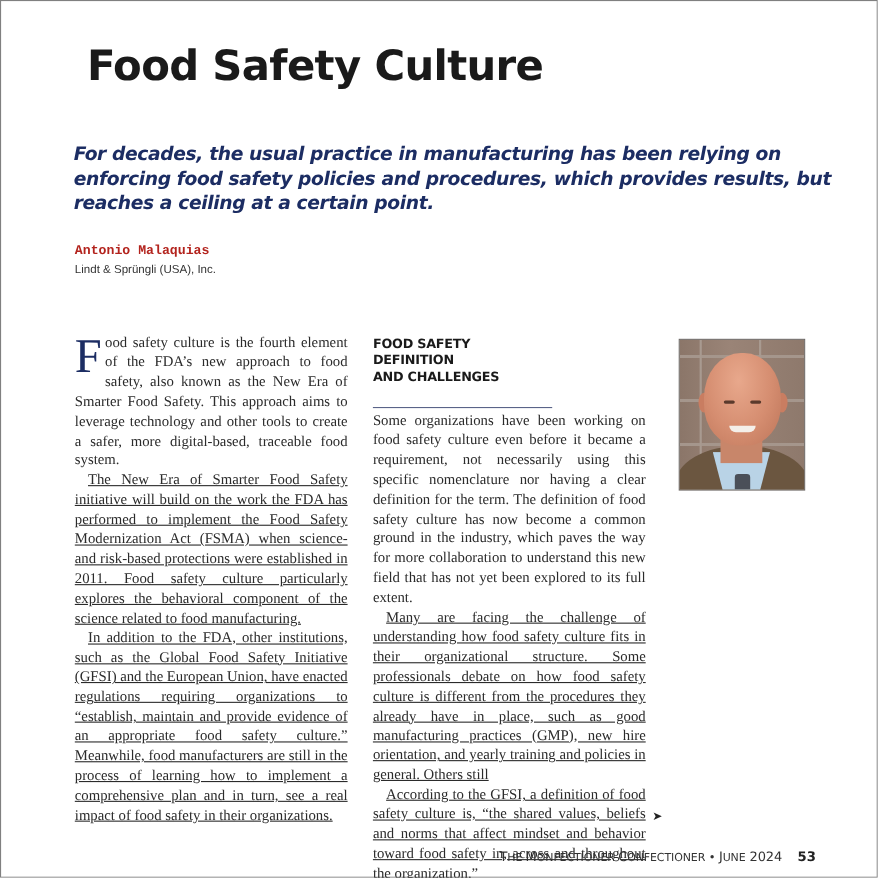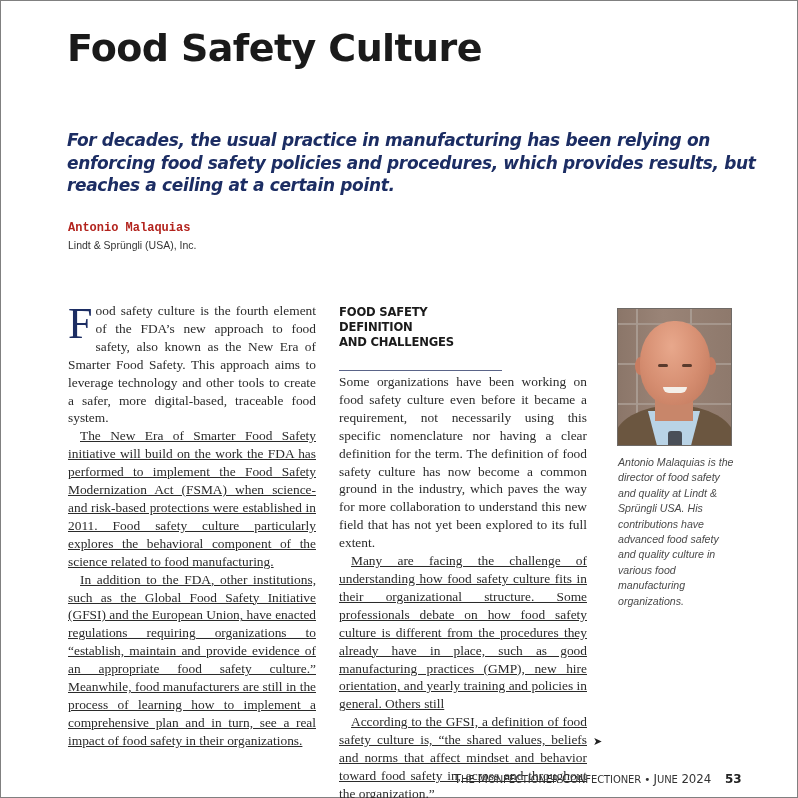--- a/index.html
+++ b/index.html
@@ -5,21 +5,21 @@
   html, body { margin: 0; padding: 0; background: #ffffff; }
   body { width: 798px; height: 798px; position: relative; overflow: hidden; }
   .page {
     position: absolute; left: 0; top: 0; width: 796px; height: 796px;
     border: 1px solid #808080; background: #ffffff;
   }
   .title {
     position: absolute; left: 66px; top: 24px; width: 640px;
     font-family: "DejaVu Sans", sans-serif; font-weight: bold;
     font-size: 38px; line-height: 47px; color: #1a1a1a; letter-spacing: -0.6px;
-    margin: 0;
+    margin: 12px;
   }
   .deck {
     position: absolute; left: 66px; top: 128px; width: 700px;
     font-family: "DejaVu Sans", sans-serif; font-weight: bold; font-style: italic;
     font-size: 17px; line-height: 22.5px; color: #1c2d63; letter-spacing: -0.35px;
     margin: 0;
   }
   .author-name {
     position: absolute; left: 67px; top: 220px;
     font-family: Liberation Mono, monospace; font-weight: bold;
@@ -154,19 +154,18 @@
     <div class="tie"></div>
     <div class="neck"></div>
     <div class="ear-l"></div>
     <div class="ear-r"></div>
     <div class="head"></div>
     <div class="eye" style="left:40px"></div>
     <div class="eye" style="left:64px"></div>
     <div class="smile"></div>
   </div>
 
-  <div class="caption">Antonio Malaquias is the director of food safety and quality at Lindt &amp; Sprüngli USA. His contributions have advanced food safety and quality culture in various food manufacturing organizations.</div>
 
   <div class="footer">
     <span><span class="sc-big">T</span><span class="sc-small">HE </span><span class="sc-big">M</span><span class="sc-small">ONFECTIONER </span><span class="sc-big">C</span><span class="sc-small">ONFECTIONER</span></span><span> • </span><span><span class="sc-big">J</span><span class="sc-small">UNE</span><span class="sc-big"> 2024</span></span><span class="pagenum">53</span>
   </div>
 
 </div>
 
 </body></html>

